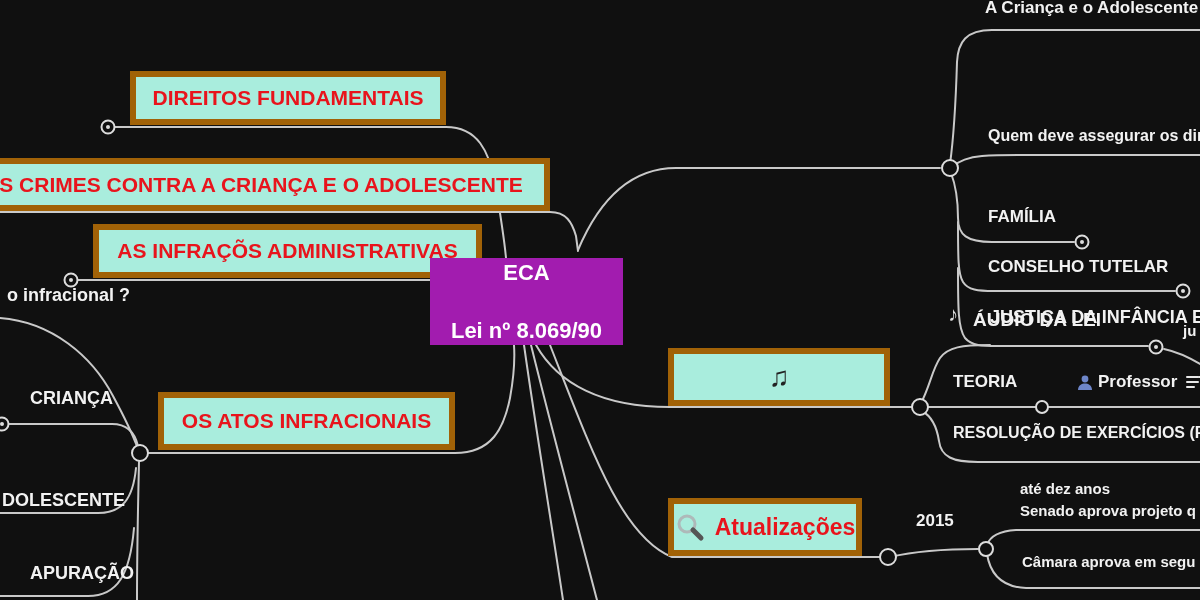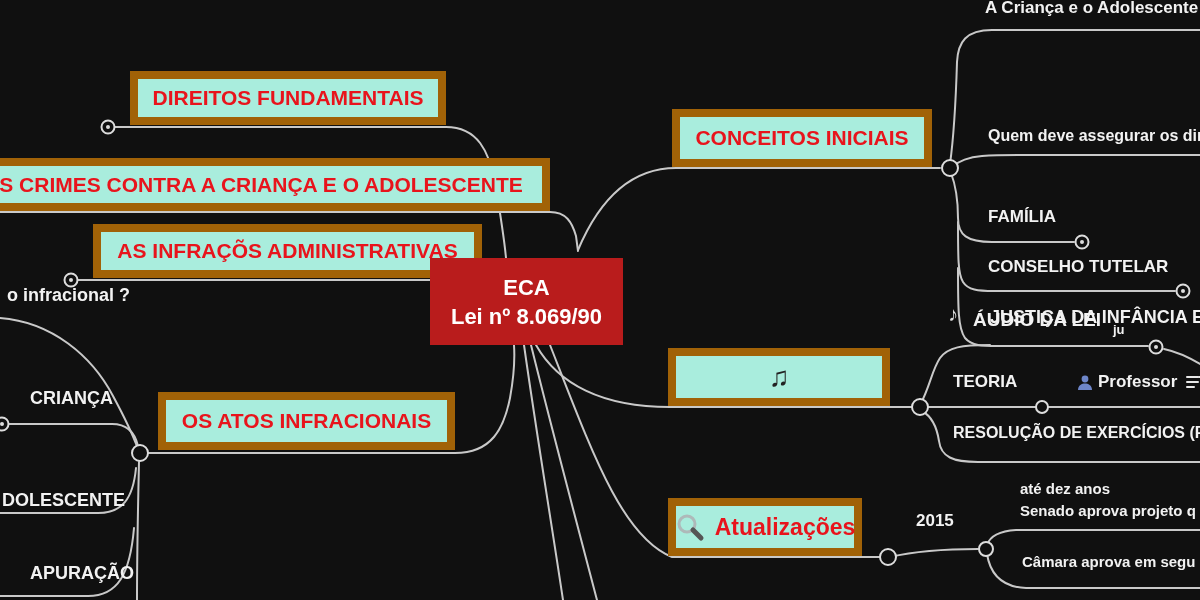--- a/index.html
+++ b/index.html
@@ -1,24 +1,24 @@
 <!DOCTYPE html>
 <html><head>
 <meta charset="utf-8">
 <style>
   html,body{margin:0;padding:0;background:#101010;}
   #stage{position:relative;width:1200px;height:600px;background:#101010;overflow:hidden;
          font-family:"Liberation Sans",sans-serif;}
   svg.connectors{position:absolute;left:0;top:0;z-index:1;}
-  .topic{position:absolute;z-index:3;background:#A9EDDD;border:8px solid #a16207;
+  .topic{position:absolute;z-index:3;background:#A9EDDD;border:6px solid #a16207;
          display:flex;align-items:center;justify-content:center;gap:10px;
          color:#E8141C;font-weight:bold;box-sizing:border-box;white-space:nowrap;}
   .topic .tlabel{color:#E8141C;}
-  .center-topic{position:absolute;z-index:4;background:#b91c1c;color:#fff;font-weight:bold;
-         display:flex;flex-direction:column;align-items:center;justify-content:center;
+  .center-topic{position:absolute;z-index:4;background:#a21caf;color:#fff;font-weight:bold;
+         display:flex;flex-direction:column;align-items:center;justify-content:space-between;
          box-sizing:border-box;}
   .center-topic div{line-height:29px;font-size:22px;}
   .wlabel{position:absolute;z-index:3;color:#F2F2F2;font-weight:bold;white-space:nowrap;}
   .p-direitos{left:130px;top:71px;width:316px;height:54px;font-size:21px;}
   .p-crimes{left:-28px;top:158px;width:578px;height:53px;font-size:21px;}
   .p-infracoes{left:93px;top:224px;width:389px;height:54px;font-size:21px;}
   .p-atos{left:158px;top:392px;width:297px;height:58px;font-size:21px;}
   .p-conceitos{left:672px;top:109px;width:260px;height:58px;font-size:21px;}
   .p-aulas{left:668px;top:348px;width:222px;height:58px;font-size:23px;}
   .p-atualizacoes{left:668px;top:498px;width:194px;height:58px;font-size:23px;}
@@ -26,21 +26,21 @@
   .p-infracional{left:0px;top:285px;font-size:18px;margin-left:7px;}
   .p-crianca{left:30px;top:388px;font-size:18px;}
   .p-adolescente{left:2px;top:490px;font-size:18px;text-align:right;}
   .p-apuracao{left:30px;top:563px;font-size:18px;}
   .p-crianca-adol{left:985px;top:-2px;font-size:17px;}
   .p-quem{left:988px;top:127px;font-size:16px;}
   .p-familia{left:988px;top:207px;font-size:17px;}
   .p-conselho{left:988px;top:257px;font-size:17px;}
   .p-justica{left:990px;top:307px;font-size:18px;}
   .p-audio{left:973px;top:309px;font-size:19px;}
-  .p-ju{left:1113px;top:322px;font-size:13px;}
+  .p-ju{left:1183px;top:322px;font-size:15px;}
   .p-teoria{left:953px;top:372px;font-size:17px;}
   .p-professor{left:1098px;top:372px;font-size:17px;}
   .p-resolucao{left:953px;top:424px;font-size:16px;}
   .p-2015{left:916px;top:511px;font-size:17px;}
   .p-senado{left:1020px;top:478px;font-size:15px;line-height:22px;}
   .p-camara{left:1022px;top:553px;font-size:15px;}
   .music-icon{color:#222;font-size:28px;font-weight:normal;line-height:1;}
   .note-icon{position:absolute;left:948px;top:303px;z-index:3;color:#E0E0E0;font-size:20px;font-weight:bold;}
   .iconwrap{display:inline-flex;align-items:center;}
   .person-icon{position:absolute;left:1076px;top:374px;z-index:3;}
@@ -115,23 +115,20 @@
   </div>
 
   <div class="topic p-atos">
     <span class="tlabel">OS ATOS INFRACIONAIS</span>
   </div>
 
   <div class="topic p-infracoes">
     <span class="tlabel">AS INFRAÇÕS ADMINISTRATIVAS</span>
   </div>
 
-  <div class="topic p-conceitos">
-    <span class="tlabel">CONCEITOS INICIAIS</span>
-  </div>
 
   <div class="topic p-aulas">
     <span class="music-icon iconwrap">♫</span>
   </div>
 
   <div class="topic p-atualizacoes">
     <span class="iconwrap">
       <svg width="30" height="30" viewBox="0 0 30 30">
         <circle cx="12" cy="12" r="8" fill="none" stroke="#AEB9B9" stroke-width="3"></circle>
         <line x1="18" y1="18" x2="26" y2="26" stroke="#555" stroke-width="5" stroke-linecap="round"></line>

